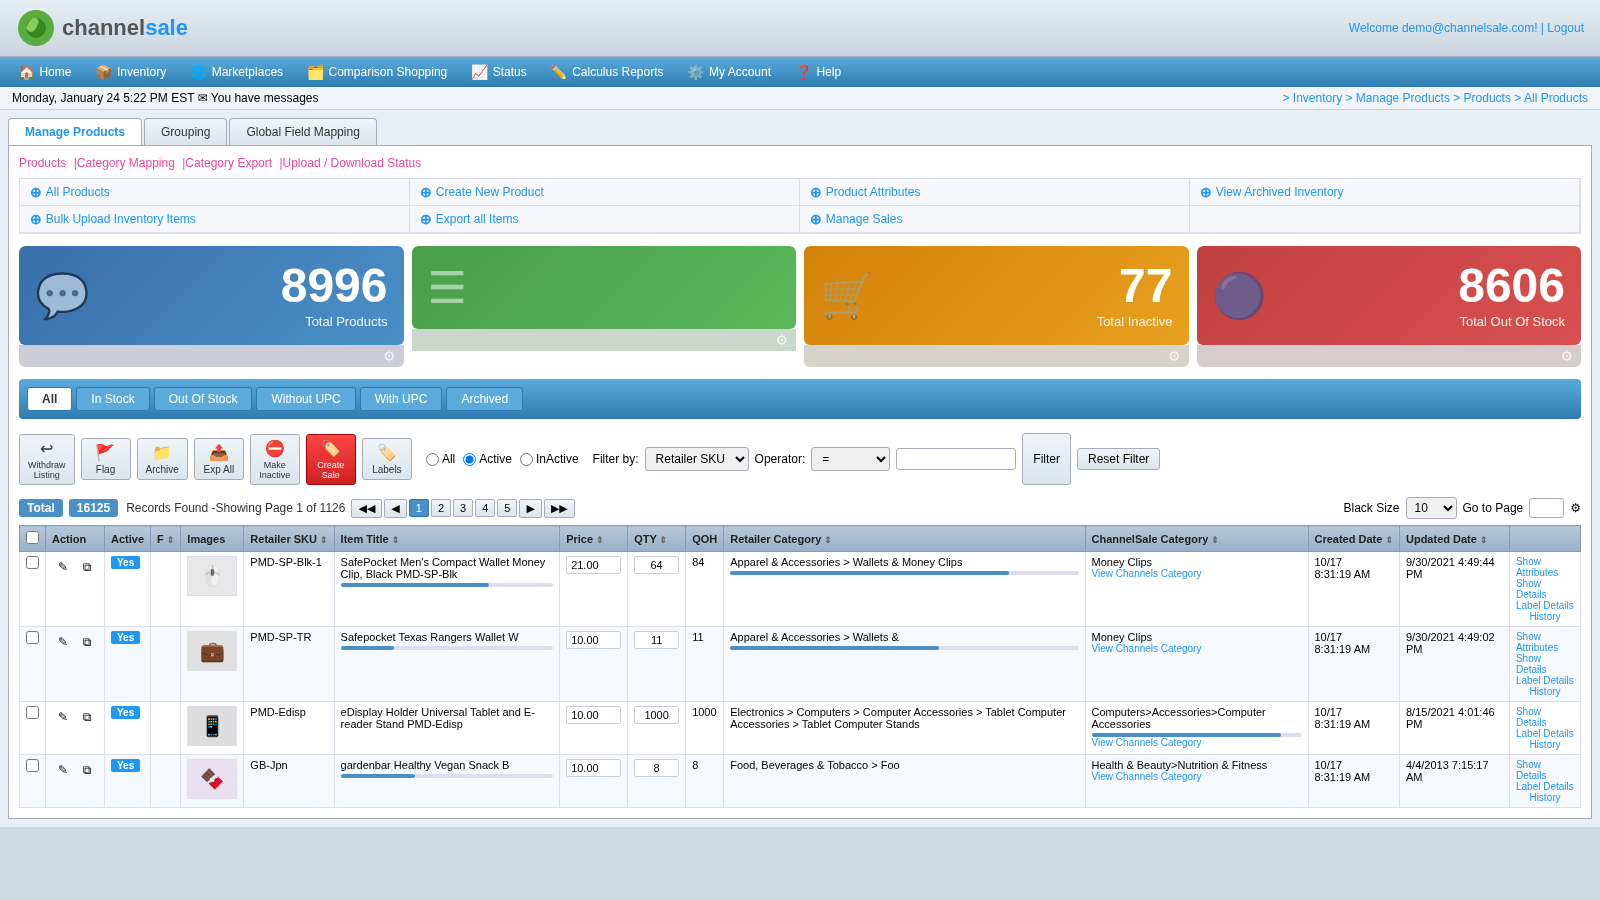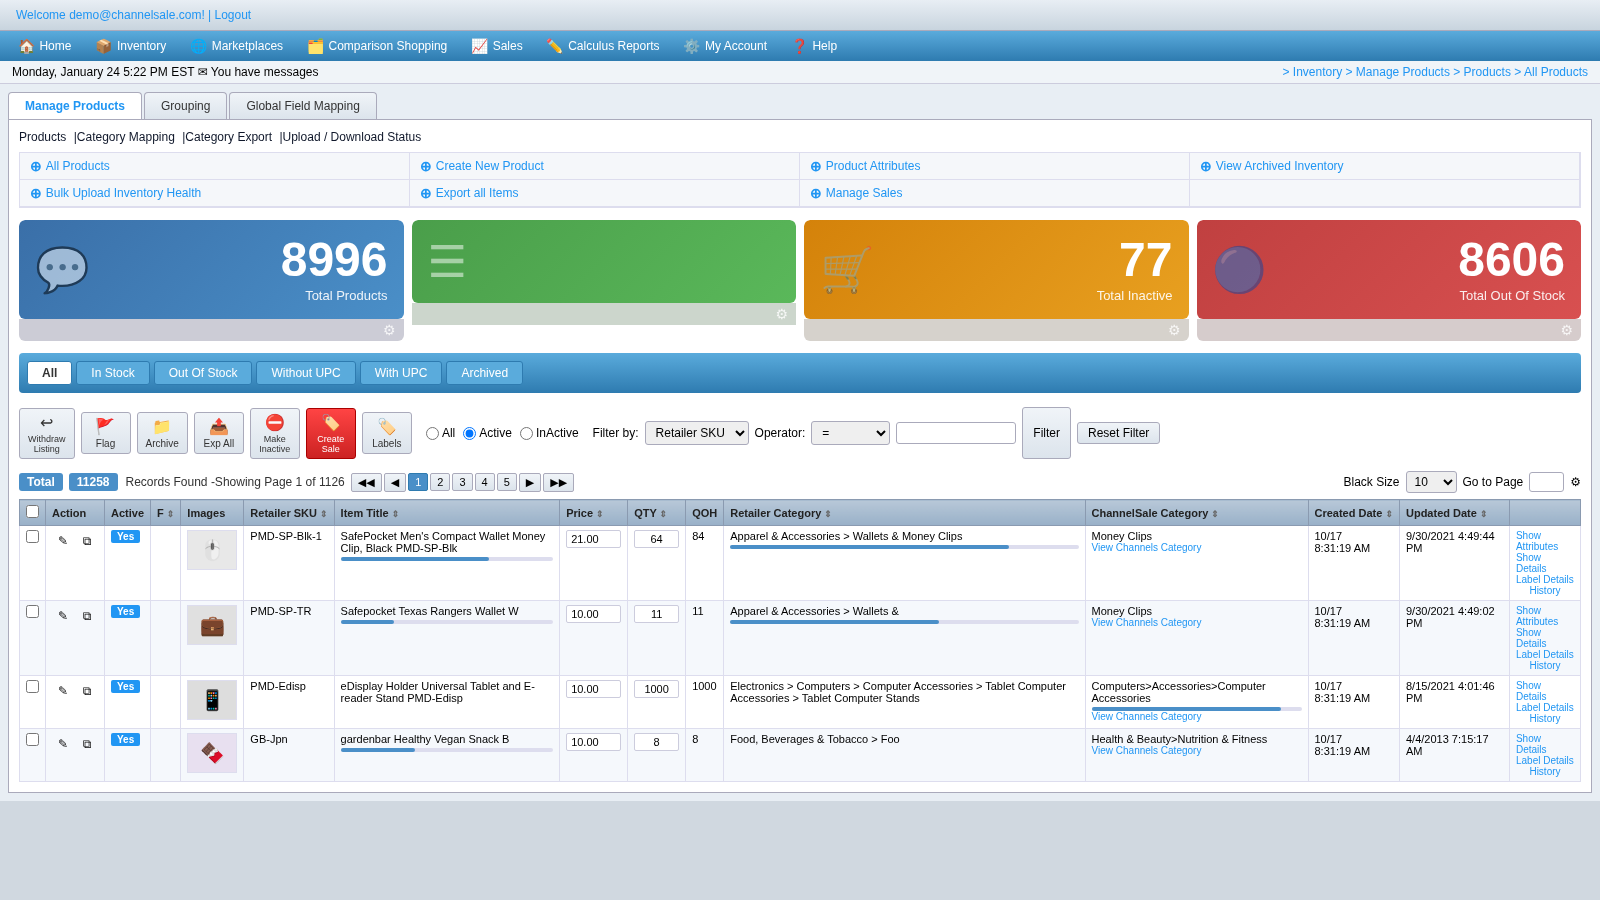--- a/index.html
+++ b/index.html
@@ -26,21 +26,21 @@
     
     #tabs { display: flex; gap: 0; margin-bottom: 0; }
     .main-tab { padding: 6px 16px; background: linear-gradient(to bottom, #f0f4f8, #dce4ec); border: 1px solid #aab; border-bottom: none; cursor: pointer; font-size: 12px; color: #333; border-radius: 4px 4px 0 0; margin-right: 2px; }
     .main-tab.active { background: white; font-weight: bold; color: #2196F3; }
 
     
     #content-panel { background: white; border: 1px solid #aab; padding: 10px; }
 
     
     #links-row { margin-bottom: 8px; font-size: 12px; }
-    #links-row a { color: #0f172a; text-decoration: none; margin-right: 4px; }
+    #links-row a { color: #ec4899; text-decoration: none; margin-right: 4px; }
 
     
     #actions-grid { display: grid; grid-template-columns: repeat(4, 1fr); gap: 0; background: #f5f7fa; border: 1px solid #dde; margin-bottom: 12px; }
     .action-item { padding: 5px 10px; display: flex; align-items: center; gap: 4px; cursor: pointer; border-right: 1px solid #dde; border-bottom: 1px solid #dde; }
     .action-plus { color: #2196F3; font-weight: bold; font-size: 14px; }
     .action-label { color: #2196F3; font-size: 12px; }
 
     
     #stat-cards { display: grid; grid-template-columns: repeat(4, 1fr); gap: 8px; margin-bottom: 12px; }
     .stat-card { border-radius: 6px; padding: 16px; display: flex; align-items: center; gap: 12px; position: relative; }
@@ -108,20 +108,30 @@
     .product-img { width: 50px; height: 40px; object-fit: contain; background: #f0f0f0; border: 1px solid #dde; display: flex; align-items: center; justify-content: center; font-size: 20px; }
     .action-icons { display: flex; gap: 2px; align-items: center; }
     .action-icon-btn { width: 22px; height: 22px; display: flex; align-items: center; justify-content: center; cursor: pointer; font-size: 12px; }
     .checkbox-cell { width: 20px; }
     .th-sortable { cursor: pointer; }
   </style>
 </head>
 <body>
 
 <div id="header">
+  <div id="logo">
+    <svg id="logo-icon" viewBox="0 0 40 40" width="40" height="40">
+      <ellipse cx="20" cy="20" rx="18" ry="18" fill="#5aab40"></ellipse>
+      <ellipse cx="20" cy="20" rx="10" ry="10" fill="#3a8a20"></ellipse>
+      <path d="M10 20 Q15 8 20 10 Q25 12 20 20 Q15 28 10 20Z" fill="#8acc60"></path>
+    </svg>
+    <div id="logo-text" style="font-size:22px; font-weight:bold;">
+      <span style="color:#555;">channel</span><span style="color:#2196F3;">sale</span>
+    </div>
+  </div>
   <div id="header-right">
     <span>Welcome demo@channelsale.com! | Logout</span>
   </div>
 </div>
 
 <div id="navbar">
   <div class="nav-item">
       <span class="nav-icon">🏠</span>
       <span>Home</span>
     </div>
@@ -132,21 +142,21 @@
   <div class="nav-item">
       <span class="nav-icon">🌐</span>
       <span>Marketplaces</span>
     </div>
   <div class="nav-item">
       <span class="nav-icon">🗂️</span>
       <span>Comparison Shopping</span>
     </div>
   <div class="nav-item">
       <span class="nav-icon">📈</span>
-      <span>Sales</span>
+      <span>Status</span>
     </div>
   <div class="nav-item">
       <span class="nav-icon">✏️</span>
       <span>Calculus Reports</span>
     </div>
   <div class="nav-item">
       <span class="nav-icon">⚙️</span>
       <span>My Account</span>
     </div>
   <div class="nav-item">
@@ -194,21 +204,21 @@
       <div class="action-item">
         <span class="action-plus">⊕</span>
         <span class="action-label">Product Attributes</span>
       </div>
       <div class="action-item">
         <span class="action-plus">⊕</span>
         <span class="action-label">View Archived Inventory</span>
       </div>
       <div class="action-item">
         <span class="action-plus">⊕</span>
-        <span class="action-label">Bulk Upload Inventory Health</span>
+        <span class="action-label">Bulk Upload Inventory Items</span>
       </div>
       <div class="action-item">
         <span class="action-plus">⊕</span>
         <span class="action-label">Export all Items</span>
       </div>
       <div class="action-item">
         <span class="action-plus">⊕</span>
         <span class="action-label">Manage Sales</span>
       </div>
       <div class="action-item"></div>
@@ -332,21 +342,21 @@
           <option>contains</option>
         </select>
         <input type="text" class="filter-input" placeholder="" style="">
         <button class="filter-btn">Filter</button>
         <button class="filter-btn-reset">Reset Filter</button>
       </div>
     </div>
 
     <div id="pagination-bar">
       <span class="total-badge">Total</span>
-      <span style="background:#4a8fc8; color:white; padding:2px 8px; border-radius:3px; font-weight:bold; font-size:12px;">11258</span>
+      <span style="background:#4a8fc8; color:white; padding:2px 8px; border-radius:3px; font-weight:bold; font-size:12px;">16125</span>
       <span class="records-info">Records Found -Showing Page 1 of 1126</span>
       <div class="page-nav">
         <button class="page-btn">◀◀</button>
         <button class="page-btn">◀</button>
         <button class="page-btn active">1</button>
         <button class="page-btn">2</button>
         <button class="page-btn">3</button>
         <button class="page-btn">4</button>
         <button class="page-btn">5</button>
         <button class="page-btn">▶</button>

